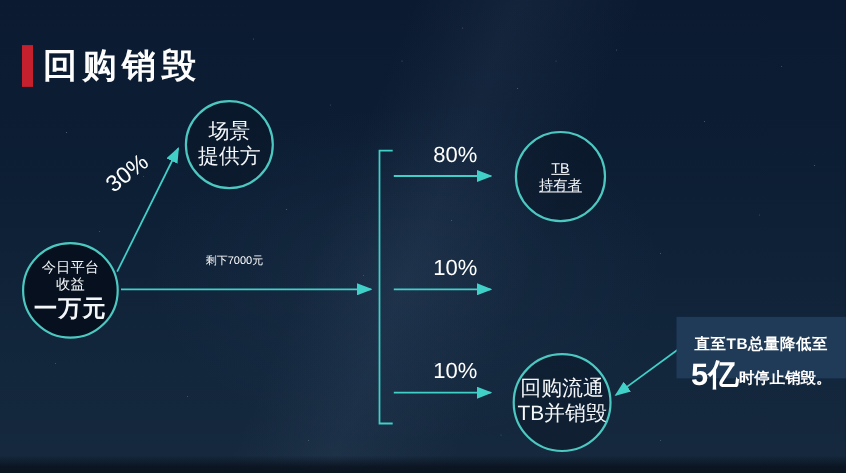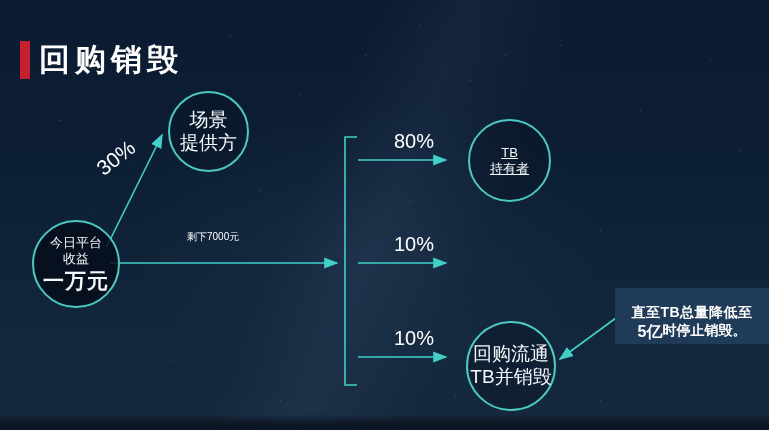--- a/index.html
+++ b/index.html
@@ -43,21 +43,21 @@
   .title-bar{width:10px;height:38px;background:#c4202e;margin-right:9px;}
   .title-text{color:#fdfdfd;font-size:31px;font-weight:bold;letter-spacing:5px;line-height:38px;}
 
   
   .circle{
     position:absolute;border-radius:50%;border:2px solid #4cc8c0;
     display:flex;flex-direction:column;align-items:center;justify-content:center;
     color:#f5f8fb;text-align:center;box-sizing:border-box;
     background:rgba(8,17,32,.35);line-height:1.2;
   }
-  #node-source{left:32px;top:220px;width:88px;height:88px;background:rgba(6,13,26,.85);}
+  #node-source{left:20px;top:220px;width:88px;height:88px;background:rgba(6,13,26,.85);}
   #node-source .small{font-size:13px;}
   #node-source .big{font-size:21px;font-weight:bold;letter-spacing:1px;margin-top:1px;}
   #node-scene{left:168px;top:91px;width:81px;height:81px;font-size:19px;}
   #node-tb{left:468px;top:119px;width:83px;height:83px;font-size:13px;text-decoration:underline;}
   #node-operator{left:466px;top:219px;width:88px;height:88px;font-size:20px;}
   #node-buyback{left:466px;top:321px;width:90px;height:90px;font-size:19px;}
 
   
   .lbl{position:absolute;color:#fff;}
   #lbl-30{left:84px;top:146px;width:64px;font-size:21px;text-align:center;transform:rotate(-38deg);}
@@ -72,21 +72,21 @@
   .wire{stroke:#41d0c8;stroke-width:1.6;fill:none;}
 
   
   .callout{
     position:absolute;left:615px;top:288px;width:154px;height:56px;
     background:#1f3b58;color:#fff;text-align:center;box-sizing:border-box;
     padding-top:16px;
   }
   .callout .l1{font-size:14px;font-weight:bold;letter-spacing:.5px;}
   .callout .l2{font-size:14px;font-weight:bold;margin-top:0;}
-  .callout .hl{font-size:16px;font-weight:bold;vertical-align:-2px;letter-spacing:0;}
+  .callout .hl{font-size:28px;font-weight:bold;vertical-align:-2px;letter-spacing:0;}
 </style>
 </head>
 <body>
 
 <div id="screen">
   <div class="nebula"></div>
   <div class="stars"></div>
 
   <div class="title-wrap">
     <div class="title-bar"></div>

